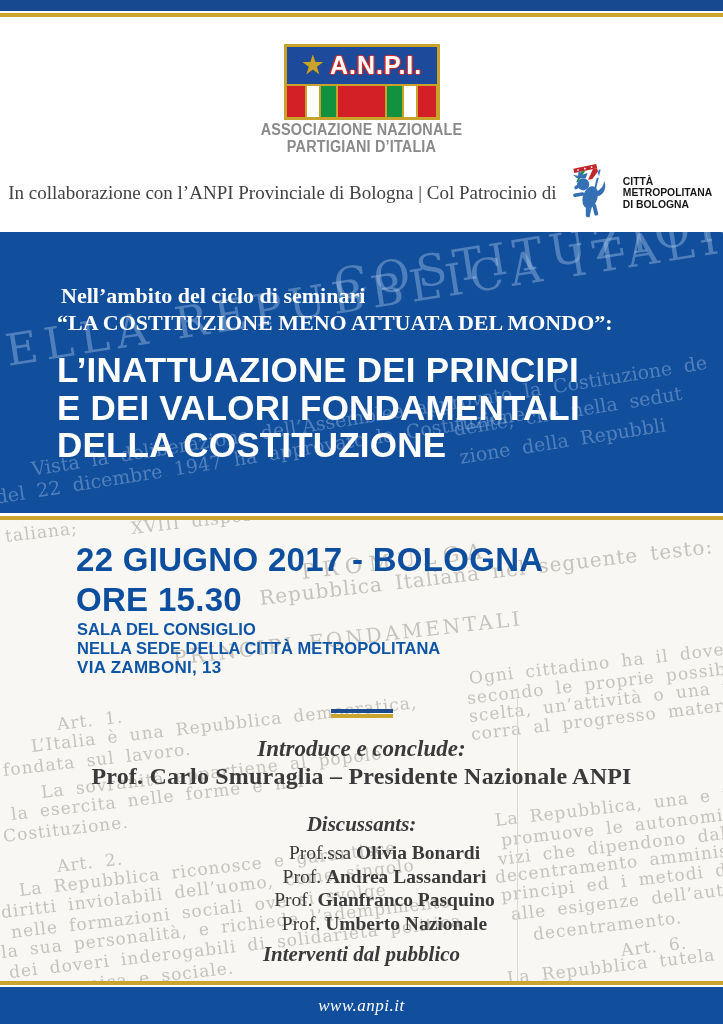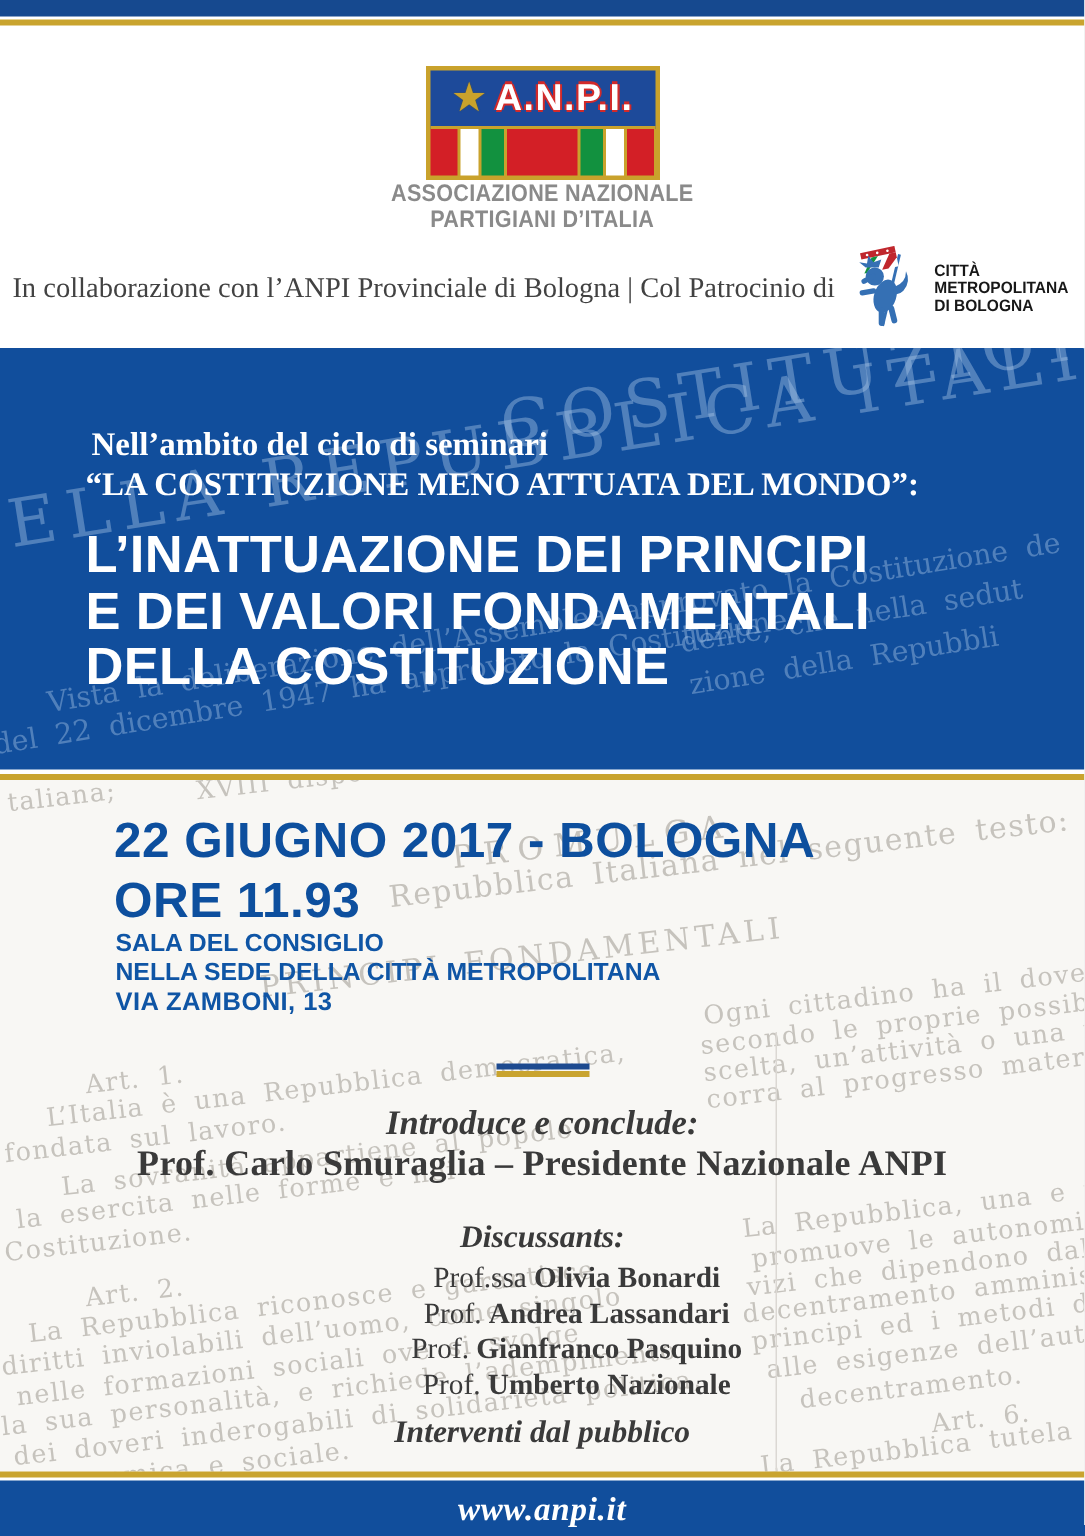--- a/index.html
+++ b/index.html
@@ -5,22 +5,22 @@
   html,body{margin:0;padding:0;background:#e8e8e8;}
   .page{position:relative;width:723px;height:1024px;margin:0 auto;background:#ffffff;overflow:hidden;
         font-family:"Liberation Sans",sans-serif;}
   
   .bar{position:absolute;left:0;right:0;}
   .topbar{top:0;height:11px;background:#16498f;}
   .topgold{top:13px;height:4px;background:#c9a42f;}
   .midgold{top:516px;height:4px;background:#c9a42f;}
   .botgold{top:981px;height:4px;background:#c9a42f;}
   .botbar{top:987px;height:37px;background:#114e9c;text-align:center;}
-  .botbar .site{color:#fff;font-family:"Liberation Serif",serif;font-weight:bold;font-style:italic;
-        font-size:22px;line-height:37px;letter-spacing:.5px;}
+  .botbar .site{color:#fff;font-family:"Liberation Serif",serif;font-weight:normal;font-style:italic;
+        font-size:17px;line-height:37px;letter-spacing:.5px;}
   
   .anpi-logo{position:absolute;top:44px;left:50%;transform:translateX(-50%);width:150px;height:70px;
         border:3px solid #c9a22c;background:#c9a22c;display:flex;flex-direction:column;}
   .anpi-top{height:37px;background:#1d4a9a;display:flex;align-items:center;justify-content:center;gap:5px;
         border-bottom:2px solid #c9a22c;}
   .anpi-star{color:#c9a22c;font-size:27px;line-height:1;text-shadow:0 0 1px #7a6210;}
   .anpi-acronym{color:#fff;font-weight:bold;font-size:25px;letter-spacing:1px;
         text-shadow:-1.4px 0 #d22a2a,1.4px 0 #d22a2a,0 -1.4px #d22a2a,0 1.4px #d22a2a;text-align:center;}
   .anpi-stripes{flex:1;display:flex;gap:2px;background:#c9a22c;}
   .anpi-stripes i{display:block;height:100%;}
@@ -221,21 +221,21 @@
         <span>alle esigenze dell’autonomia</span>
         <span>decentramento.</span>
         <span>Art. 6.</span>
         <span>La Repubblica tutela con appos</span>
       </div>
     <div class="vline"></div>
   </div>
 
   <div class="date-block">
     <div>22 GIUGNO 2017 - BOLOGNA</div>
-    <div>ORE 11.93</div>
+    <div>ORE 15.30</div>
   </div>
   <div class="venue-block">
     <div>SALA DEL CONSIGLIO</div>
     <div>NELLA SEDE DELLA CITTÀ METROPOLITANA</div>
     <div class="venue-line3">VIA ZAMBONI, 13</div>
   </div>
 
   <div class="mini-divider">
     <div class="b"></div>
       <div class="g"></div>

